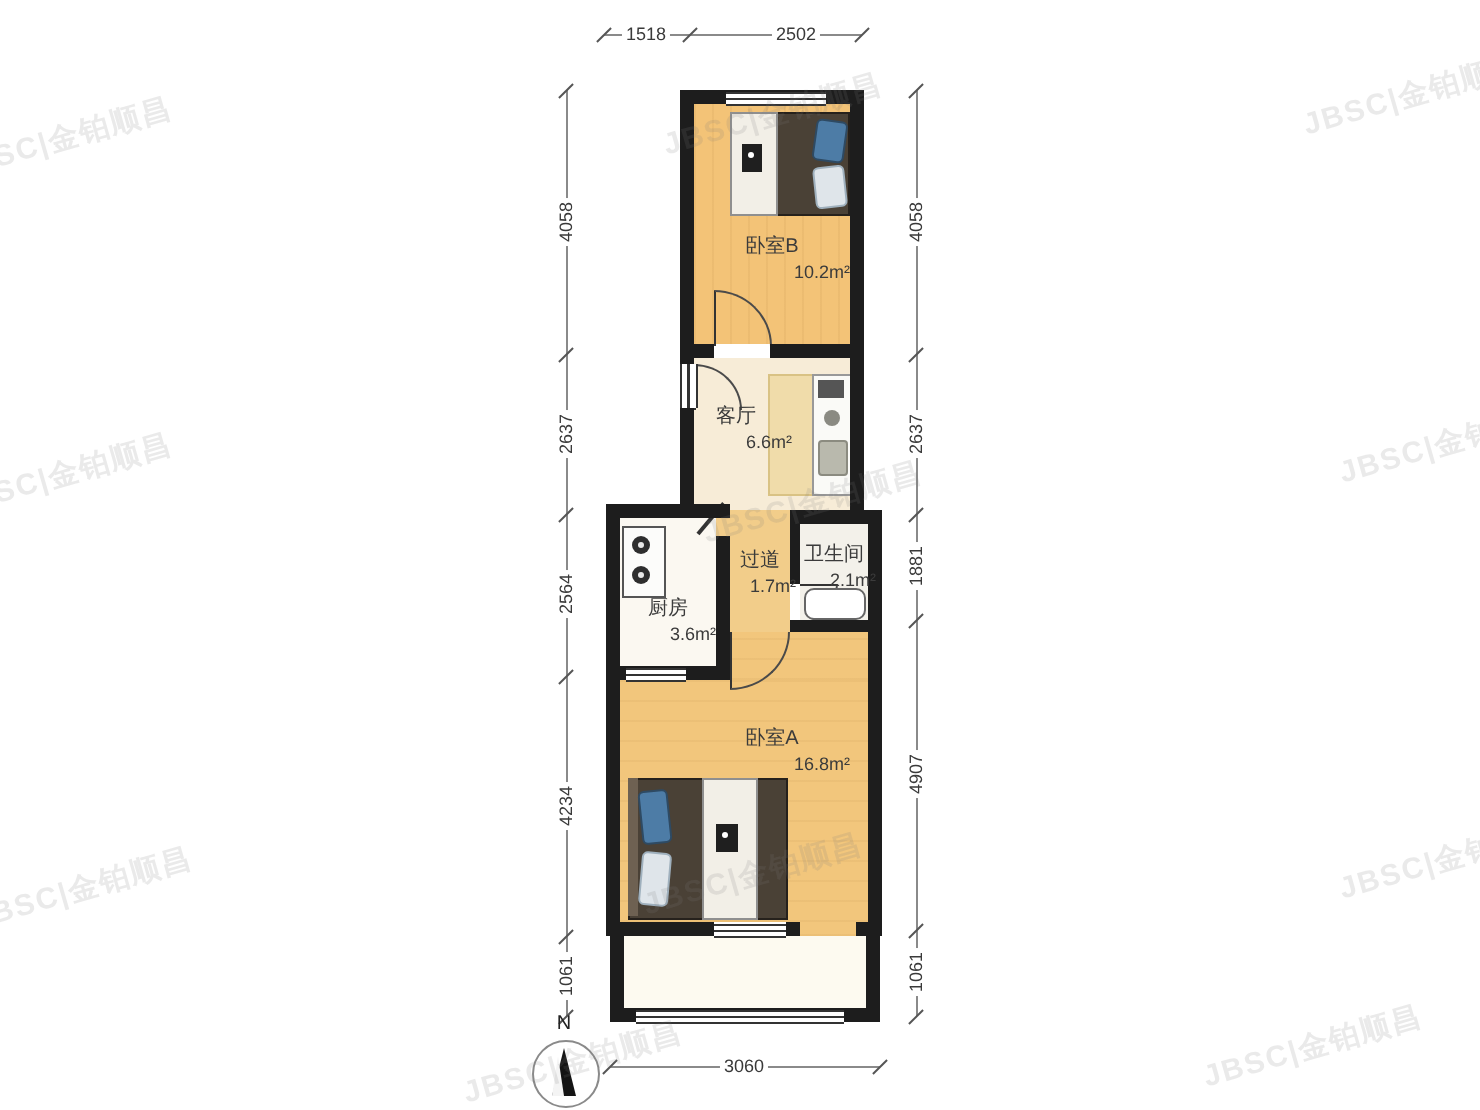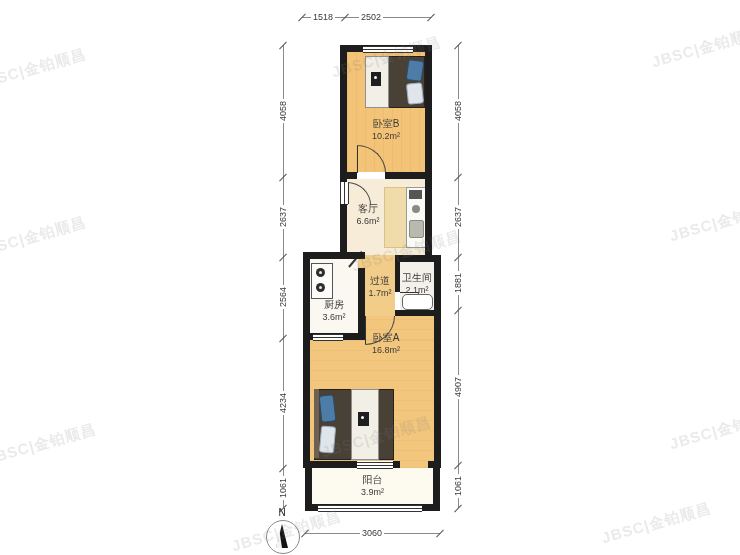--- a/index.html
+++ b/index.html
@@ -17,21 +17,21 @@
   .win-h{position:absolute;z-index:4;background:linear-gradient(to bottom,#ffffff 0 38%,#333 38% 58%,#ffffff 58% 100%);border-top:1px solid #333;border-bottom:1px solid #333;}
   .win-v{position:absolute;z-index:4;background:linear-gradient(to right,#ffffff 0 38%,#333 38% 58%,#ffffff 58% 100%);border-left:1px solid #333;border-right:1px solid #333;}
   .arc{position:absolute;z-index:2;background:transparent;}
   .arc.tr{border-top:1.3px solid #4a4a4a;border-right:1.3px solid #4a4a4a;border-left:1.6px solid #333;border-top-right-radius:100%;}
   .arc.br{border-bottom:1.3px solid #4a4a4a;border-right:1.3px solid #4a4a4a;border-bottom-right-radius:100%;}
   .arc.br.leafL{border-left:1.6px solid #333;}
   .arc.br.leafT{border-top:1.6px solid #333;}
   .furn{position:absolute;z-index:2;}
   .rlabel{position:absolute;z-index:5;text-align:center;color:#3b3b3b;line-height:12px;}
   .rlabel .nm{font-size:10px;}
-  .rlabel .ar{font-size:9px;}
+  .rlabel .ar{font-size:9px;text-align:right;}
   .dline{position:absolute;background:#8a8a8a;z-index:1;}
   .tickd{position:absolute;width:10px;height:1px;background:#555;transform:rotate(-45deg);z-index:2;}
   .dlab{position:absolute;z-index:2;font-size:9px;color:#3a3a3a;background:#fff;padding:0 2px;transform:translate(-50%,-50%);white-space:nowrap;}
   .dlab.v{transform:translate(-50%,-50%) rotate(-90deg);}
   .wm{position:absolute;z-index:10;font-size:15px;font-weight:bold;letter-spacing:1px;color:rgba(125,125,125,0.16);transform:rotate(-16deg);white-space:nowrap;pointer-events:none;}
   .compass-circle{position:absolute;width:32px;height:32px;border:1px solid #8a8a8a;border-radius:50%;z-index:2;}
   .needle{position:absolute;width:0;height:0;border-left:6px solid transparent;border-right:6px solid transparent;border-bottom:24px solid #141414;z-index:3;}
   .needle-hl{position:absolute;width:0;height:0;border-left:3px solid transparent;border-right:3px solid transparent;border-bottom:20px solid #f4f4f4;z-index:4;}
   .nlab{position:absolute;z-index:3;font-size:10px;color:#222;transform:translate(-50%,-50%);}
   .burner{position:absolute;width:9px;height:9px;border-radius:50%;background:#2e2e2e;}
@@ -146,35 +146,31 @@
     <div class="ar">3.6m²</div>
   </div>
   <div class="rlabel" style="left:362px;top:275px;width:36px">
     <div class="nm">过道</div>
     <div class="ar">1.7m²</div>
   </div>
   <div class="rlabel" style="left:396px;top:272px;width:42px">
     <div class="nm">卫生间</div>
     <div class="ar">2.1m²</div>
   </div>
-  <div class="rlabel" style="left:347px;top:332px;width:78px">
+  <div class="rlabel" style="left:347px;top:364px;width:78px">
     <div class="nm">卧室A</div>
     <div class="ar">16.8m²</div>
-  </div>
-  <div class="rlabel" style="left:335px;top:474px;width:75px">
-    <div class="nm">阳台</div>
-    <div class="ar">3.9m²</div>
   </div>
 
   <div class="dline" style="left:302px;top:17px;width:129px;height:1px"></div>
   <div class="tickd" style="left:297px;top:17px"></div>
   <div class="tickd" style="left:340px;top:17px"></div>
   <div class="tickd" style="left:426px;top:17px"></div>
   <div class="dlab" style="left:323px;top:17px">1518</div>
-  <div class="dlab" style="left:371px;top:17px">2502</div>
+  <div class="dlab" style="left:398px;top:17px">2502</div>
 
   <div class="dline" style="left:305px;top:533px;width:135px;height:1px"></div>
   <div class="tickd" style="left:300px;top:533px"></div>
   <div class="tickd" style="left:435px;top:533px"></div>
   <div class="dlab" style="left:372px;top:533px">3060</div>
 
   <div class="dline" style="left:283px;top:45px;width:1px;height:463px"></div>
   <div class="tickd" style="left:278px;top:45px"></div>
   <div class="tickd" style="left:278px;top:177px"></div>
   <div class="tickd" style="left:278px;top:257px"></div>

